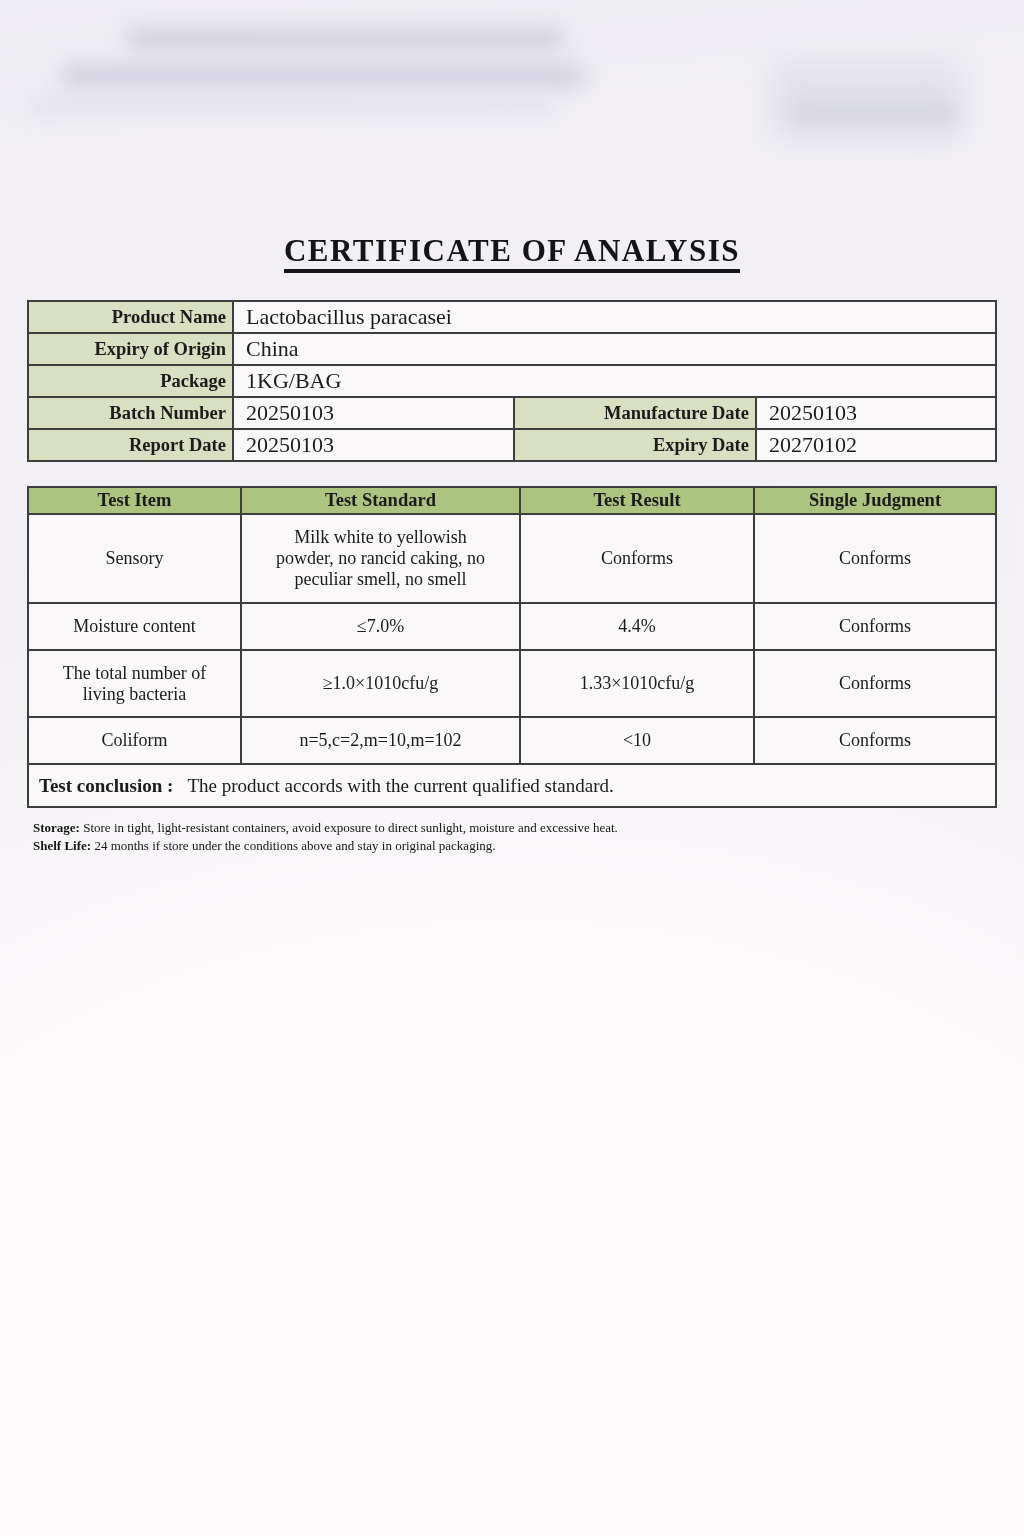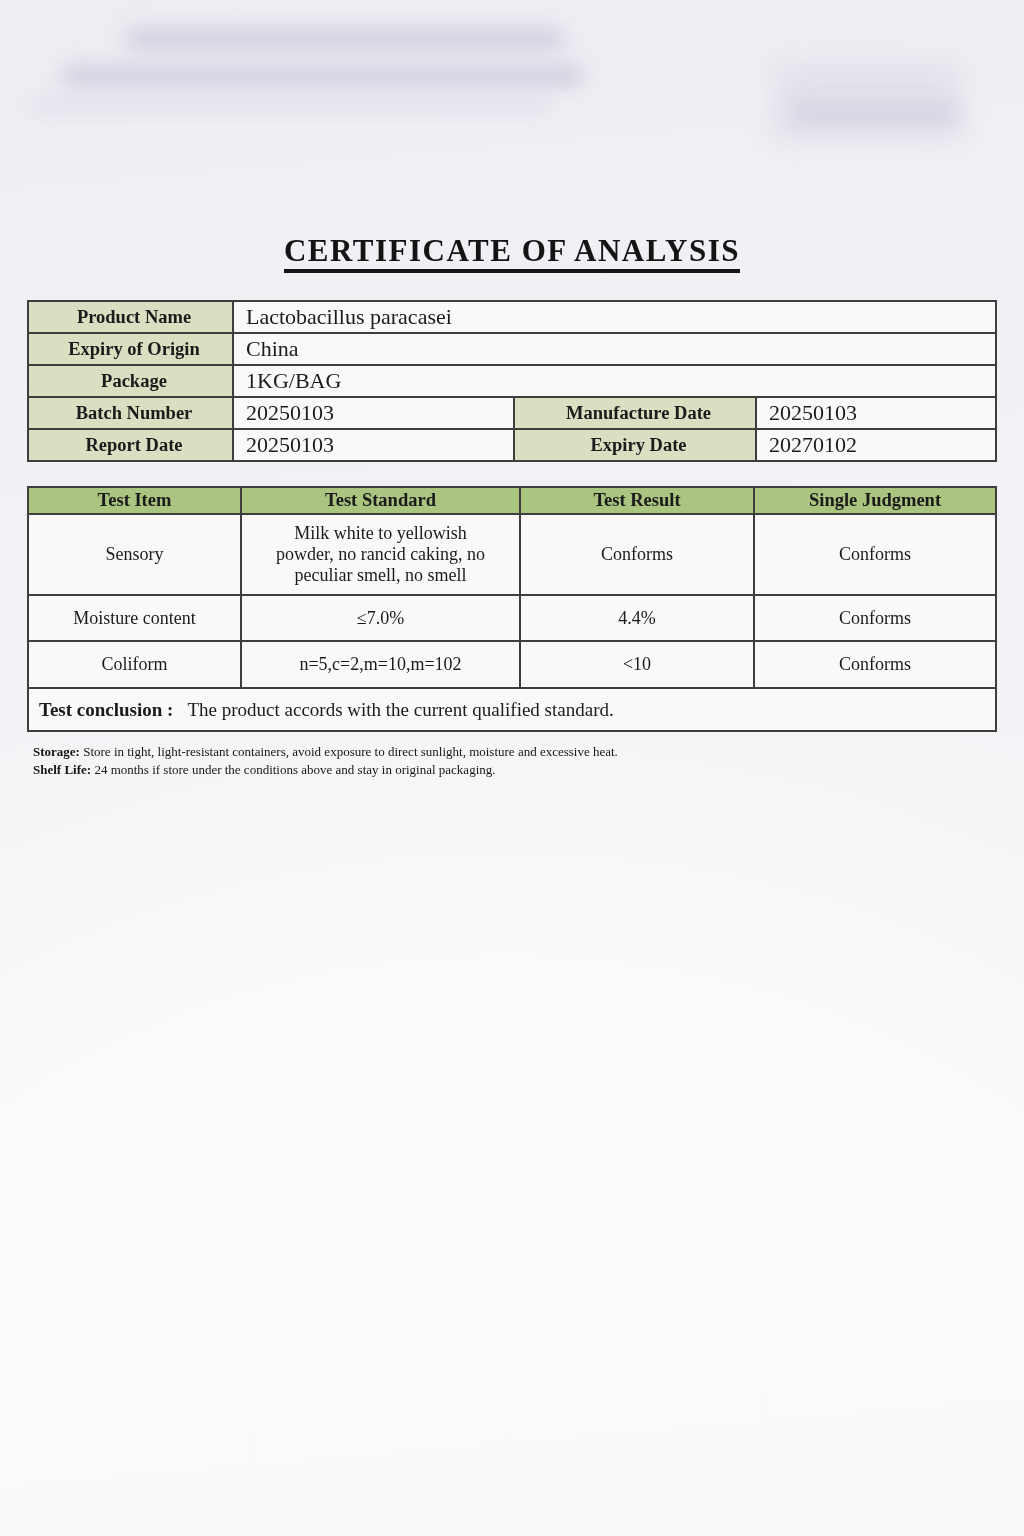--- a/index.html
+++ b/index.html
@@ -40,21 +40,21 @@
     padding-bottom: 1px;
     line-height: 1.1;
   }
 
   table { border-collapse: collapse; table-layout: fixed; }
   th, td { border: 2px solid #3e3e3e; }
 
   .info-table { width: 968px; margin: 27px 0 0 27px; }
   .info-table th {
     background: #d8e0c1;
-    text-align: center;
+    text-align: right;
     font-size: 18.5px;
     font-weight: bold;
     padding: 2px 6px 2px 13px;
     height: 31px;
   }
   .info-table td {
     background: #faf8f9;
     font-size: 22px;
     padding: 2px 6px 2px 12px;
   }
@@ -69,21 +69,21 @@
     padding: 2px 4px;
   }
   .test-table td {
     background: #faf8f9;
     font-size: 18px;
     text-align: center;
     vertical-align: middle;
     padding: 4px 14px;
   }
   .test-table td.item-cell { padding: 4px 18px; }
-  .test-table td.std-cell  { padding: 3px 28px; }
+  .test-table td.std-cell  { padding: 12px 28px; }
   .row-sensory  { height: 81px; }
   .row-moisture { height: 46px; }
   .row-bacteria { height: 67px; }
   .row-coliform { height: 47px; }
   .row-conclusion td { height: 43px; text-align: left; font-size: 19px; padding: 4px 10px; }
   .conclusion-label { font-weight: bold; }
   .conclusion-text { margin-left: 14px; }
 
   .notes { width: 952px; margin: 11px 0 0 33px; }
   .note { font-size: 13px; line-height: 1.33; color: #161616; }
@@ -163,20 +163,26 @@
         <td class="std-cell">Milk white to yellowish powder, no rancid caking, no peculiar smell, no smell</td>
         <td>Conforms</td>
         <td>Conforms</td>
       </tr>
       <tr class="row-moisture">
         <td class="item-cell">Moisture content</td>
         <td class="std-cell">≤7.0%</td>
         <td>4.4%</td>
         <td>Conforms</td>
       </tr>
+      <tr class="row-bacteria">
+        <td class="item-cell">The total number of living bacteria</td>
+        <td class="std-cell">≥1.0×1010cfu/g</td>
+        <td>1.33×1010cfu/g</td>
+        <td>Conforms</td>
+      </tr>
       <tr class="row-coliform">
         <td class="item-cell">Coliform</td>
         <td class="std-cell">n=5,c=2,m=10,m=102</td>
         <td>&lt;10</td>
         <td>Conforms</td>
       </tr>
     </tbody>
     <tfoot>
       <tr class="row-conclusion">
         <td colspan="4">

